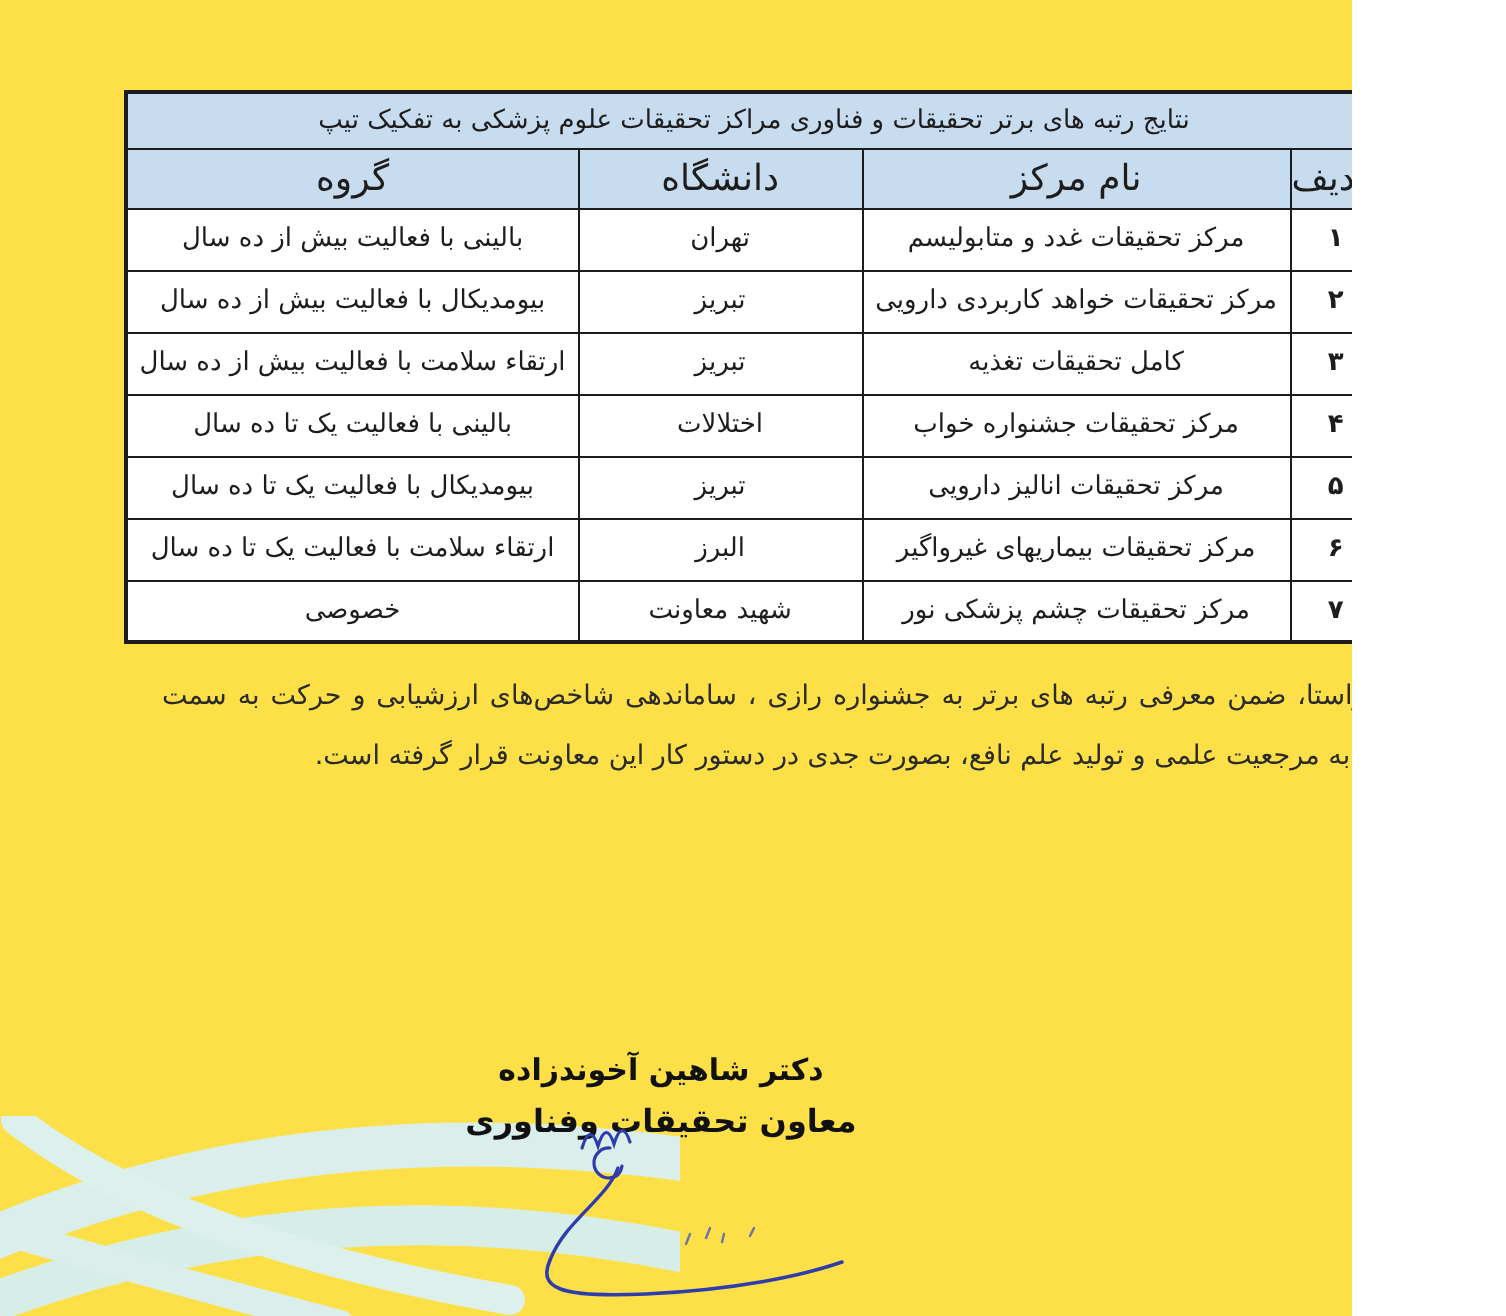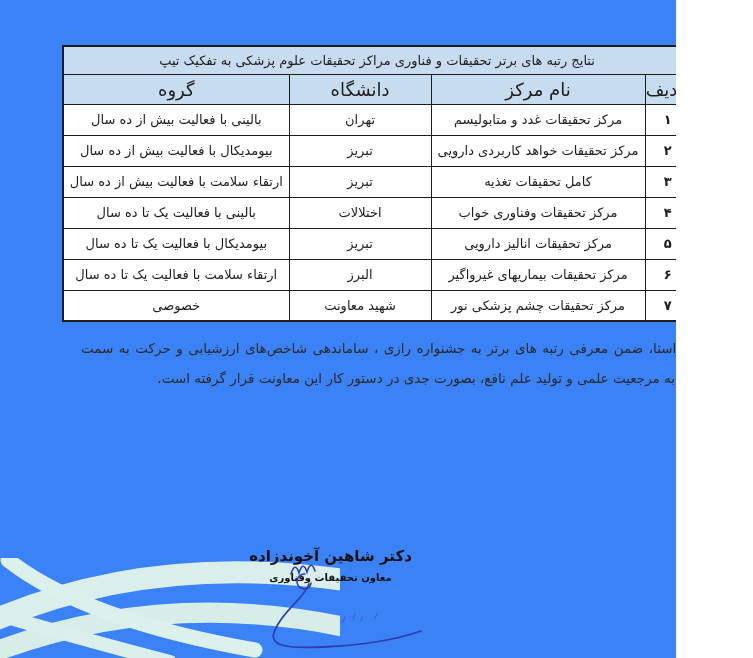--- a/index.html
+++ b/index.html
@@ -12,21 +12,21 @@
   *{box-sizing:border-box;margin:0;padding:0;}
   html,body{background:#ffffff;}
   body{
     font-family:"DejaVu Sans", sans-serif;
     color:var(--text);
   }
   .page{
     position:relative;
     width:676px;
     height:658px;
-    background:#3b82f6;
+    background:#fde047;
     overflow:hidden;
   }
 
   
   .watermark{
     position:absolute;
     left:0; top:558px;
     width:340px; height:100px;
     z-index:0;
   }
@@ -82,35 +82,35 @@
     text-align:justify;
     text-align-last:right;
     color:#2a2a2a;
     margin-left:24px;
   }
   .body-text p{margin:0;}
 
   
   .signature-block{
     position:absolute;
-    left:228px; top:547px;
+    left:228px; top:526px;
     width:205px;
     z-index:2;
     direction:rtl;
     text-align:center;
   }
   .sig-name{
     font-weight:bold;
     font-size:15px;
     color:#111;
     white-space:nowrap;
   }
   .sig-title{
     font-weight:bold;
-    font-size:10px;
+    font-size:16px;
     margin-top:7px;
     color:#111;
     white-space:nowrap;
   }
   .signature-ink{
     position:absolute;
     left:225px; top:552px;
     width:215px; height:104px;
     z-index:3;
     pointer-events:none;
@@ -160,21 +160,21 @@
           <td class="c-group">بیومدیکال با فعالیت بیش از ده سال</td>
         </tr>
         <tr>
           <td class="c-radif">۳</td>
           <td class="c-center">کامل تحقیقات تغذیه</td>
           <td class="c-univ">تبریز</td>
           <td class="c-group">ارتقاء سلامت با فعالیت بیش از ده سال</td>
         </tr>
         <tr>
           <td class="c-radif">۴</td>
-          <td class="c-center">مرکز تحقیقات وفناوری خواب</td>
+          <td class="c-center">مرکز تحقیقات جشنواره خواب</td>
           <td class="c-univ">اختلالات</td>
           <td class="c-group">بالینی با فعالیت یک تا ده سال</td>
         </tr>
         <tr>
           <td class="c-radif">۵</td>
           <td class="c-center">مرکز تحقیقات انالیز دارویی</td>
           <td class="c-univ">تبریز</td>
           <td class="c-group">بیومدیکال با فعالیت یک تا ده سال</td>
         </tr>
         <tr>

